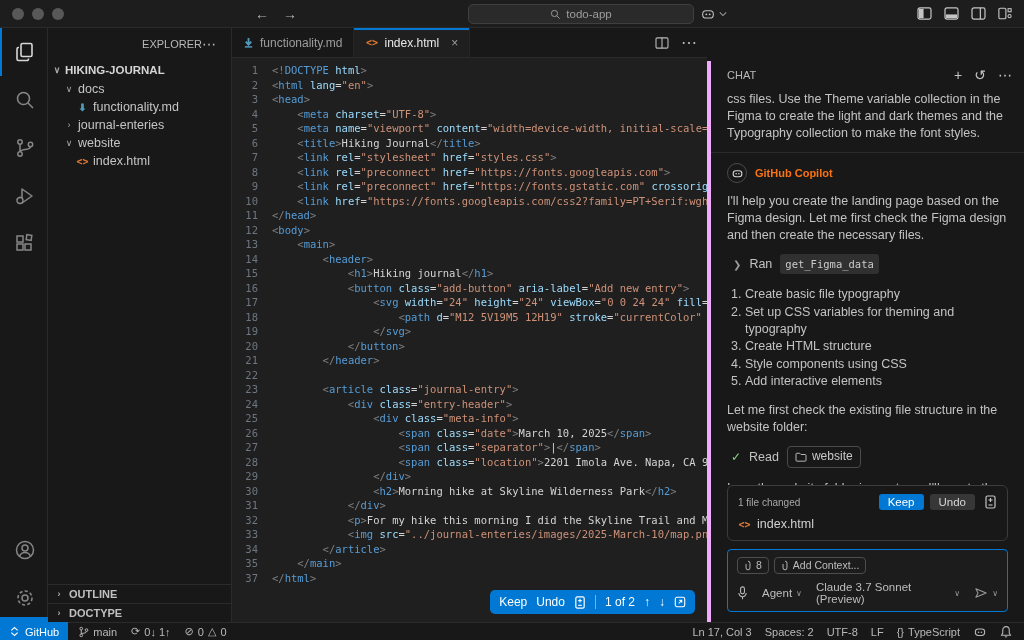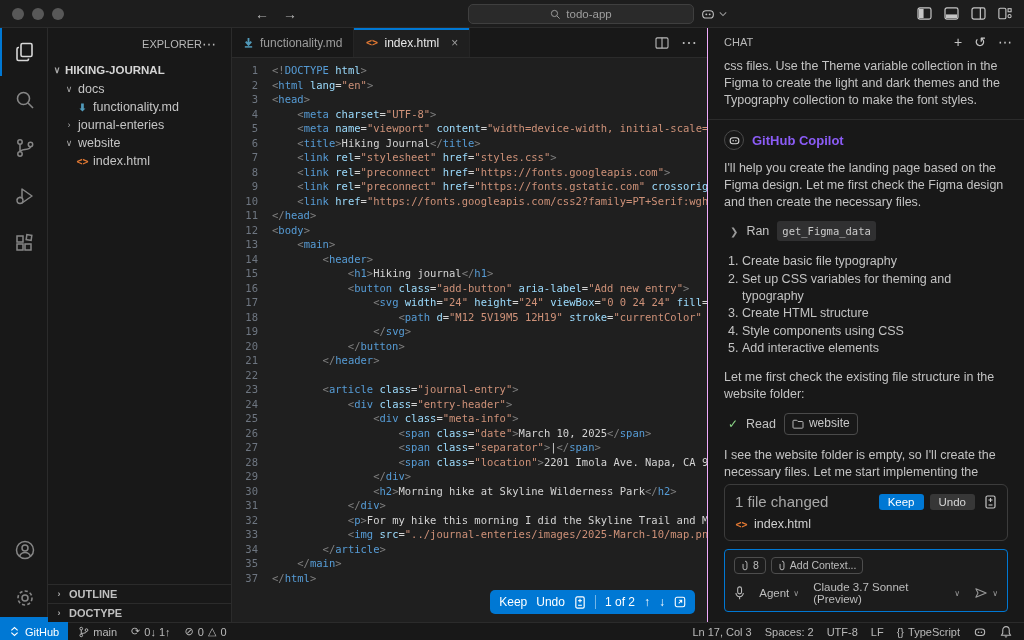--- a/index.html
+++ b/index.html
@@ -50,44 +50,44 @@
   .strip-actions { position:absolute; right:10px; top:0; bottom:0; display:flex; align-items:center; gap:12px; color:#b8b8b8; }
   .code-area { flex:1; background:#1f1f1f; overflow:hidden; padding-top:5px; position:relative; }
   .code-line { display:flex; height:14.5px; line-height:14.5px; font-family:"DejaVu Sans Mono", monospace; font-size:10.5px; white-space:pre; }
   .code-line .ln { width:40px; flex:0 0 40px; text-align:right; padding-right:14px; color:#6e7681; }
   .tk-p { color:#808080; } .tk-t { color:#569cd6; } .tk-a { color:#9cdcfe; } .tk-s { color:#ce9178; } .tk-x { color:#d4d4d4; }
   .editor-overlay { position:absolute; right:12px; bottom:8px; background:#0078d4; border-radius:5px; height:24px; display:flex; align-items:center; padding:0 9px; gap:9px; color:#ffffff; font-size:12px; }
   .editor-overlay .sep { width:1px; height:14px; background:rgba(255,255,255,.45); }
   .editor-overlay .ov-btn { cursor:default; }
 
   
-  .chat { flex:1; background:#181818; display:flex; flex-direction:column; min-width:0; border-left:1px solid #f0abfc; }
+  .chat { flex:1; background:#181818; display:flex; flex-direction:column; min-width:0; border-left:4px solid #f0abfc;margin-top:33px; }
   .chat-header { height:28px; flex:0 0 28px; display:flex; align-items:center; justify-content:space-between; padding:0 12px 0 16px; }
   .chat-title { font-size:11px; color:#b8b8b8; }
   .chat-hicons { display:flex; gap:12px; align-items:center; color:#c5c5c5; font-size:14px; }
   .chat-scroll { flex:1; overflow:hidden; padding:0 16px; font-size:12.5px; line-height:17px; color:#c3c3c3; }
   .chat-scroll p { margin-bottom:10px; }
   .user-msg { margin-top:2px; }
   .chat-divider { height:1px; background:#2b2b2b; margin:10px -16px 10px; }
   .copilot-row { display:flex; align-items:center; gap:8px; margin-bottom:10px; }
-  .copilot-row .name { font-weight:bold; color:#8b5cf6; font-size:13px; }
+  .copilot-row .name { font-weight:bold; color:#f97316; font-size:11px; }
   .copilot-avatar { width:20px; height:20px; border-radius:50%; border:1px solid #4a4a4a; display:flex; align-items:center; justify-content:center; }
   .ran-row { display:flex; align-items:center; gap:8px; margin:2px 0 12px 6px; color:#c3c3c3; }
   .ran-row .rchev { color:#9a9a9a; font-size:10px; }
   .code-chip { font-family:"DejaVu Sans Mono", monospace; font-size:10.5px; background:#303031; color:#cbcbcb; padding:1.5px 5px; border-radius:3px; }
   ol.steps { margin:0 0 12px 18px; }
   ol.steps li { margin-bottom:0.5px; }
   .read-row { display:flex; align-items:center; gap:8px; margin:2px 0 12px 4px; }
   .read-row .check { color:#89d185; font-size:12px; }
   .mini-chip { display:inline-flex; align-items:center; gap:5px; border:1px solid #4a4a4a; border-radius:4px; padding:1px 7px 2px; font-size:12px; color:#c9c9c9; }
 
   .chat-footer { flex:0 0 auto; padding:0 16px 10px; }
   .changed-card { border:1px solid #3c3c3c; border-radius:6px; padding:8px 10px 9px; margin-bottom:8px; }
   .cc-top { display:flex; align-items:center; }
-  .cc-summary { font-size:15px; color:#a8a8a8; flex:1; }
+  .cc-summary { font-size:10px; color:#a8a8a8; flex:1; }
   .btn { border-radius:3px; font-size:11.5px; padding:2px 9px; }
   .btn.primary { background:#0078d4; color:#fff; }
   .btn.secondary { background:#373737; color:#d6d6d6; margin-left:6px; }
   .cc-doc { margin-left:9px; color:#c5c5c5; }
   .cc-file { display:flex; align-items:center; gap:6px; margin-top:7px; font-size:12.5px; color:#d0d0d0; }
   .chat-input { border:1px solid #0078d4; border-radius:4px; padding:7px 9px 6px; background:#1c1c1c; }
   .ci-chips { display:flex; gap:5px; margin-bottom:7px; }
   .ci-chip { display:inline-flex; align-items:center; gap:4px; border:1px solid #4d4d4d; border-radius:4px; font-size:10.5px; color:#bdbdbd; padding:1px 6px 2px; }
   .ci-placeholder { display:flex; align-items:center; color:#8a8a8a; font-size:12.5px; margin-bottom:9px; }
   .caret { width:1px; height:14px; background:#d0d0d0; margin-right:2px; }

